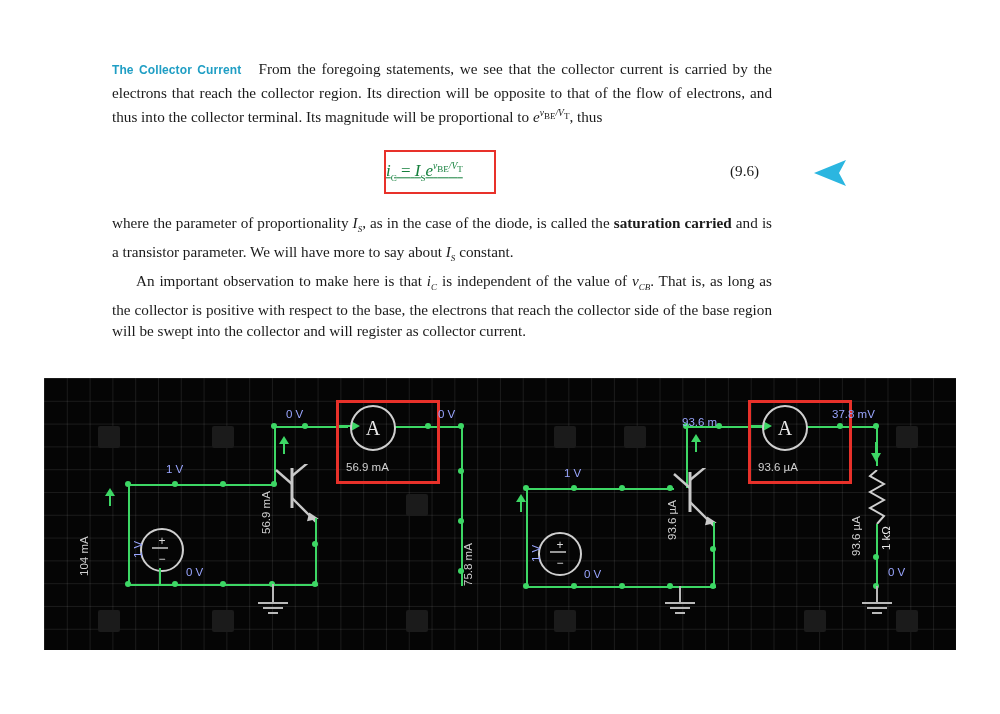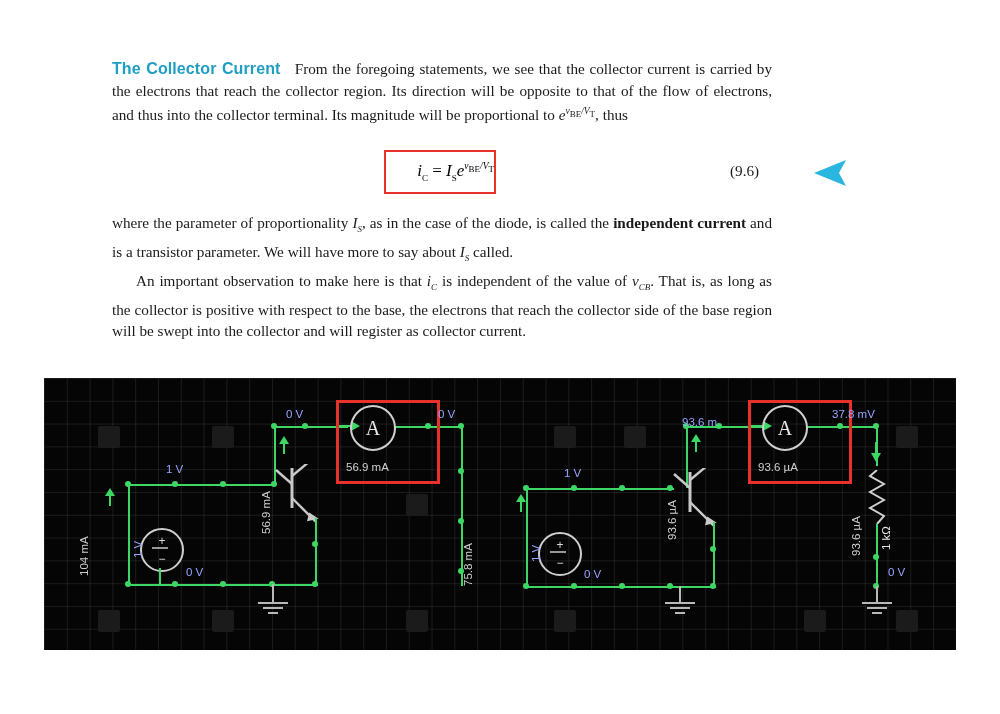--- a/index.html
+++ b/index.html
@@ -28,21 +28,21 @@
     line-height: 21.6px;
     text-align: justify;
     margin: 0;
   }
   .para + .para { margin-top: 1px; }
   .indent { text-indent: 24px; }
   .run-in-head {
     color: #1f9ec4;
     font-weight: bold;
     font-family: "Liberation Sans", sans-serif;
-    font-size: 16px;
+    font-size: 12px;
     letter-spacing: 0.1px;
   }
   .bold { font-weight: bold; }
   .ital { font-style: italic; }
   sub.small { font-size: 9px; }
   .mathvar { font-style: italic; }
 
   
   .eq-row {
     position: absolute;
@@ -57,25 +57,26 @@
     top: 0px;
     width: 112px;
     height: 44px;
     border: 2.5px solid #e8312a;
     box-sizing: border-box;
   }
   .eq-content {
     position: absolute;
     left: 0; right: 0; top: 50%;
     transform: translateY(-50%);
-    text-align: right;
+    text-align: left;
     font-size: 17px;
     font-family: "Liberation Serif", serif;
-    color: #000000;
+    color: #15803d;
     white-space: nowrap;
+    text-decoration: underline;
   }
   .eq-num {
     position: absolute;
     left: 618px;
     top: 12px;
     font-size: 15.2px;
     color: #1a1a1a;
   }
   .arrow-marker {
     position: absolute;
@@ -205,21 +206,21 @@
   <div class="eq-num">(9.6)</div>
   <div class="arrow-marker">
     <svg width="42" height="30" viewBox="0 0 42 30">
       <path d="M2 15 L34 2 L27 15 L34 28 Z" fill="#2bb6e0"></path>
     </svg>
   </div>
 </div>
 
 <div class="text-col" style="top:212px;">
   <p class="para">
-    <span>where the parameter of proportionality </span><span class="mathvar">I</span><sub class="small ital">S</sub><span>, as in the case of the diode, is called the </span><span class="bold">independent current</span><span> and is a transistor parameter. We will have more to say about </span><span class="mathvar">I</span><sub class="small ital">S</sub><span> called.</span>
+    <span>where the parameter of proportionality </span><span class="mathvar">I</span><sub class="small ital">S</sub><span>, as in the case of the diode, is called the </span><span class="bold">saturation carried</span><span> and is a transistor parameter. We will have more to say about </span><span class="mathvar">I</span><sub class="small ital">S</sub><span> constant.</span>
   </p>
   <p class="para indent">
     <span>An important observation to make here is that </span><span class="mathvar">i</span><sub class="small ital">C</sub><span> is independent of the value of </span><span class="mathvar">v</span><sub class="small ital">CB</sub><span>. That is, as long as the collector is positive with respect to the base, the electrons that reach the collector side of the base region will be swept into the collector and will register as collector current.</span>
   </p>
 </div>
 
 <div class="figure">
   <div class="grid"></div>
 
   <div class="blotch" style="left:54px;  top:48px;  width:22px; height:22px;"></div>

